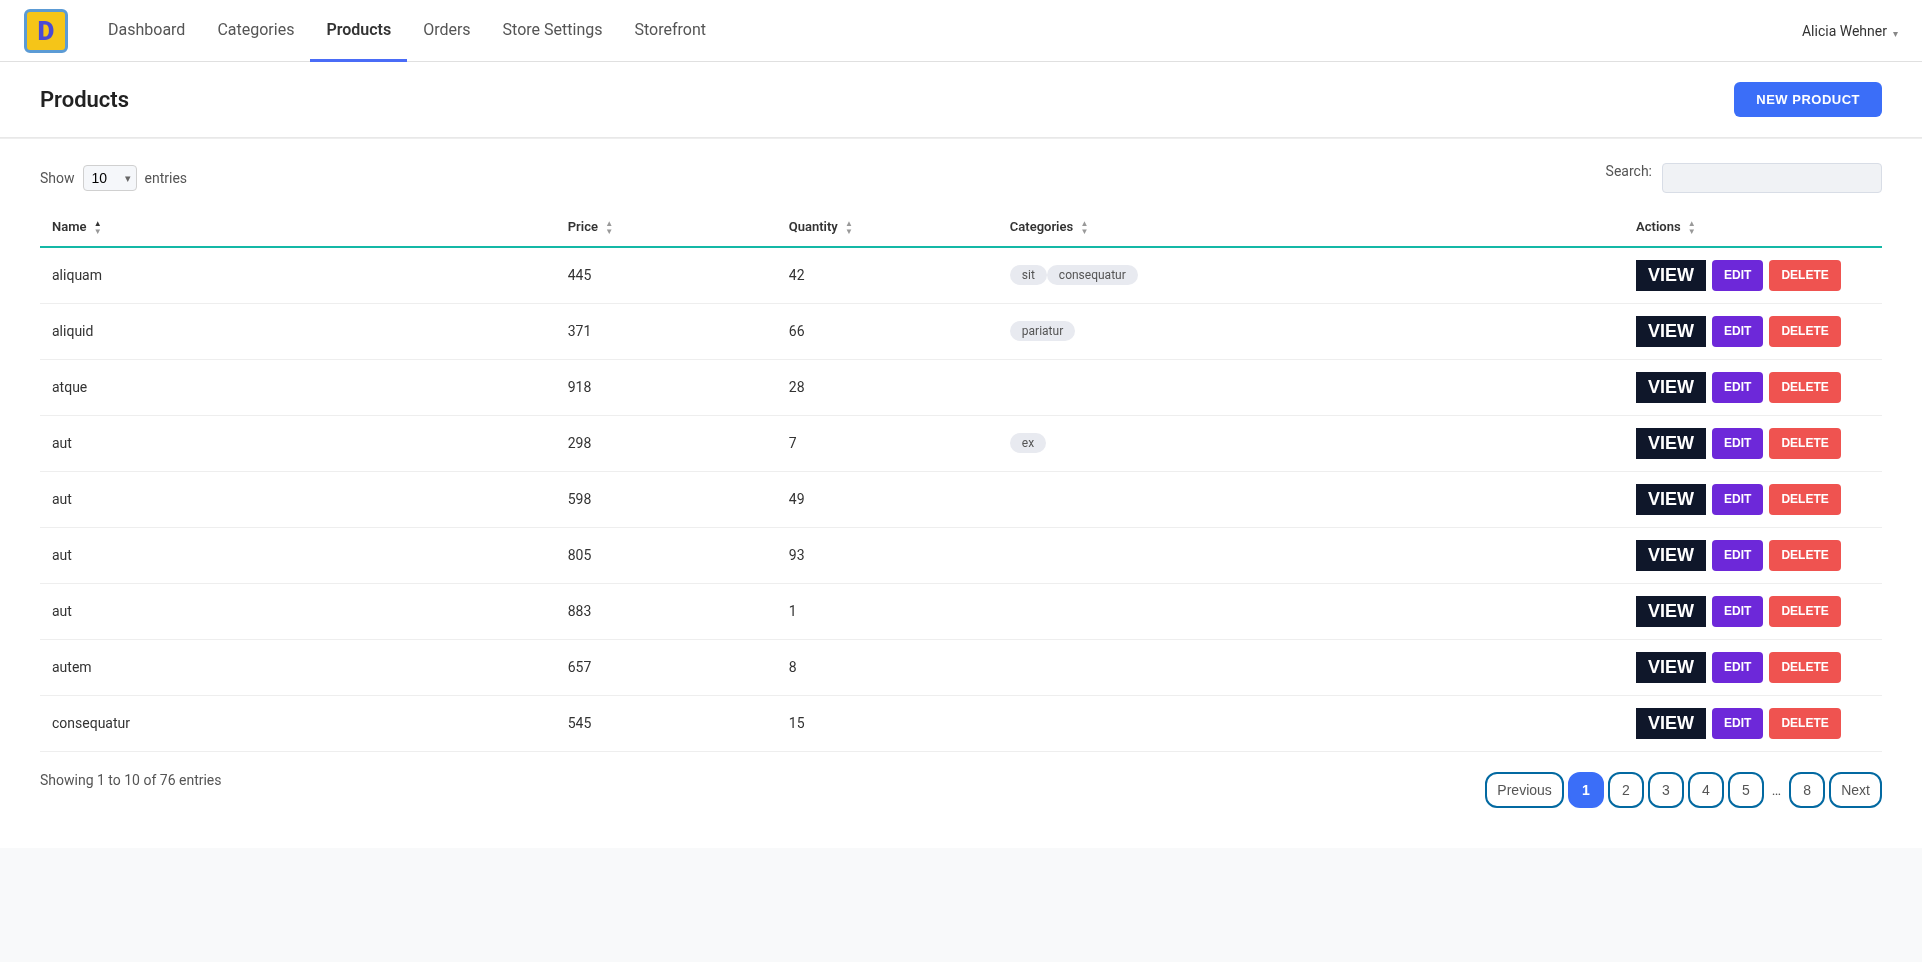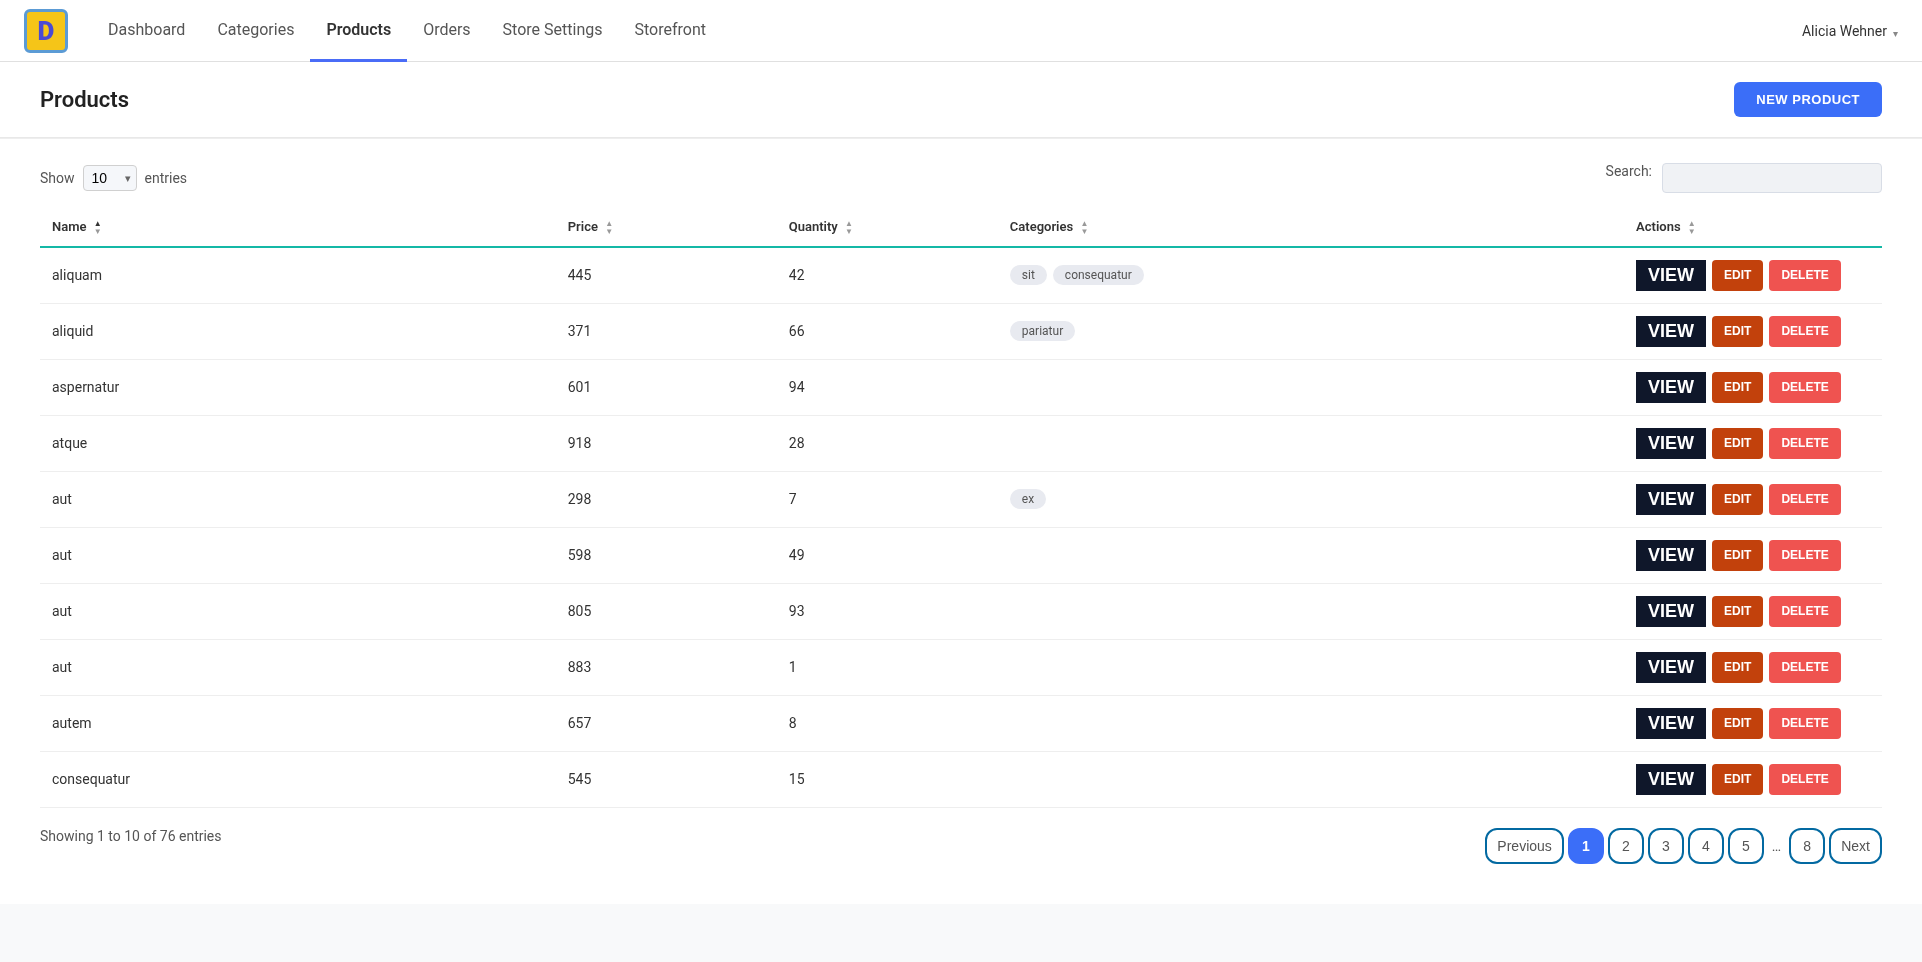--- a/index.html
+++ b/index.html
@@ -157,39 +157,39 @@
       font-size: 14px;
       color: #333;
     }
     .th-name { width: 28%; }
     .th-price { width: 12%; }
     .th-quantity { width: 12%; }
     .th-categories { width: 34%; }
     .th-actions { width: 14%; }
 
     
-    .category-badges { display: flex; flex-wrap: wrap; gap: 6px; }
+    .category-badges { display: flex; flex-wrap: wrap; gap: 0; }
     .badge {
       background: #e8eaf0;
       border-radius: 20px;
       padding: 3px 12px;
       font-size: 12px;
       color: #555;
     }
 
     
     .action-buttons { display: flex; gap: 6px; }
     .btn-view {
       background: #0f172a;
       color: #fff; border: none; border-radius: 0;
       padding: 5px 12px; font-size: 18px; font-weight: 600;
       cursor: pointer; text-transform: uppercase;
     }
     .btn-edit {
-      background: #c2410c;
+      background: #6d28d9;
       color: #fff; border: none; border-radius: 4px;
       padding: 5px 12px; font-size: 12px; font-weight: 600;
       cursor: pointer; text-transform: uppercase;
     }
     .btn-delete {
       background: #ef5350;
       color: #fff; border: none; border-radius: 4px;
       padding: 5px 12px; font-size: 12px; font-weight: 600;
       cursor: pointer; text-transform: uppercase;
     }
@@ -331,35 +331,20 @@
           </td>
           <td>
             <div class="action-buttons">
               <button class="btn-view">VIEW</button>
               <button class="btn-edit">EDIT</button>
               <button class="btn-delete">DELETE</button>
             </div>
           </td>
         </tr>
         <tr>
-          <td>aspernatur</td>
-          <td>601</td>
-          <td>94</td>
-          <td>
-            <div class="category-badges"></div>
-          </td>
-          <td>
-            <div class="action-buttons">
-              <button class="btn-view">VIEW</button>
-              <button class="btn-edit">EDIT</button>
-              <button class="btn-delete">DELETE</button>
-            </div>
-          </td>
-        </tr>
-        <tr>
           <td>atque</td>
           <td>918</td>
           <td>28</td>
           <td>
             <div class="category-badges"></div>
           </td>
           <td>
             <div class="action-buttons">
               <button class="btn-view">VIEW</button>
               <button class="btn-edit">EDIT</button>

